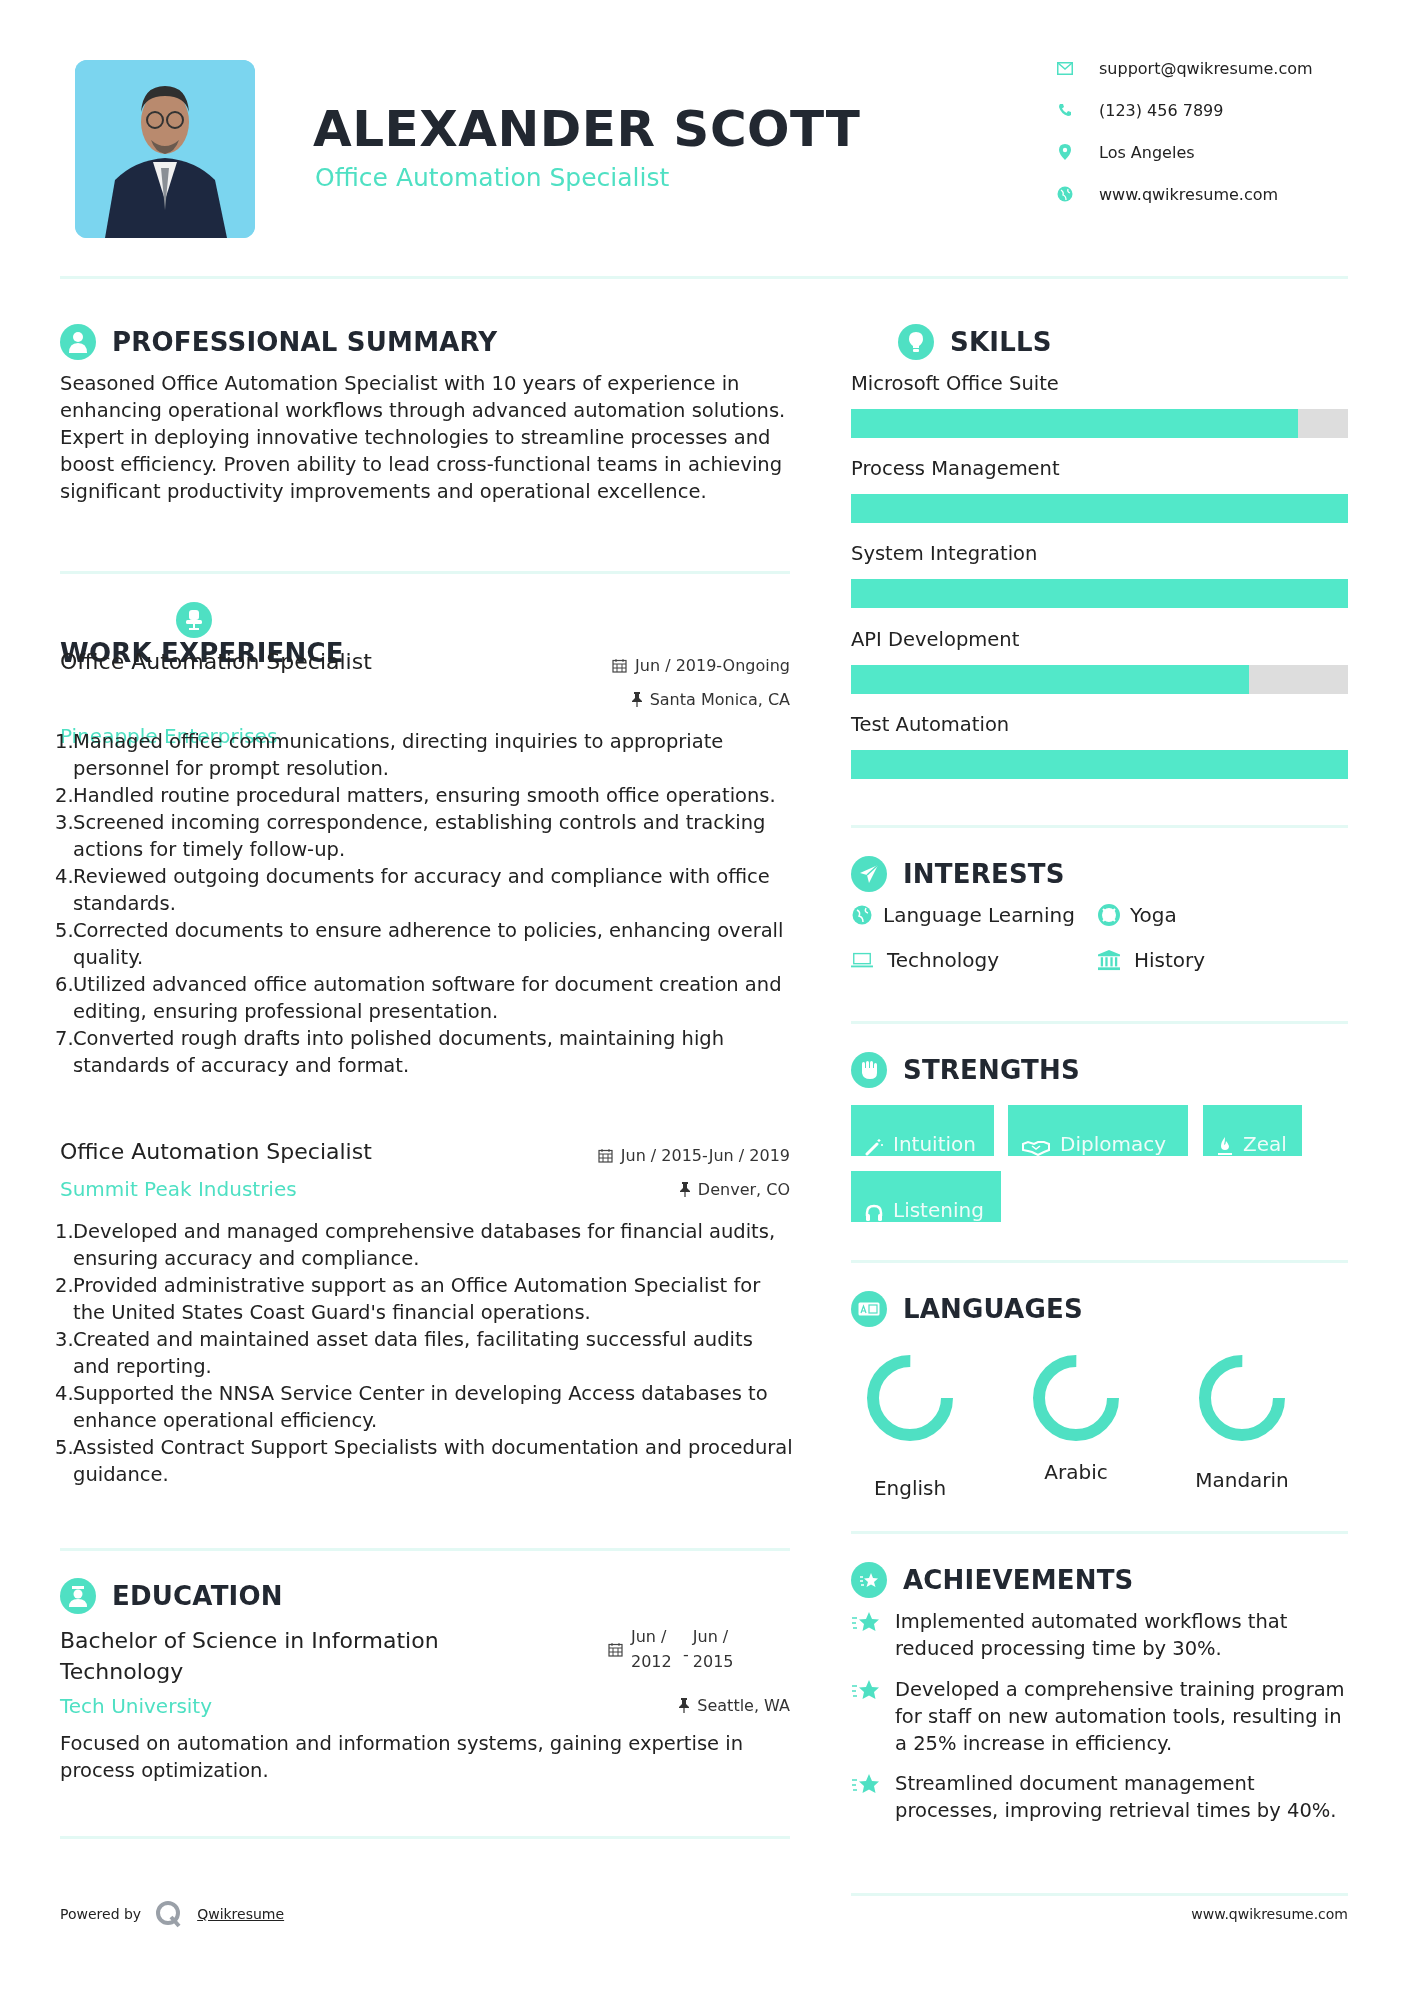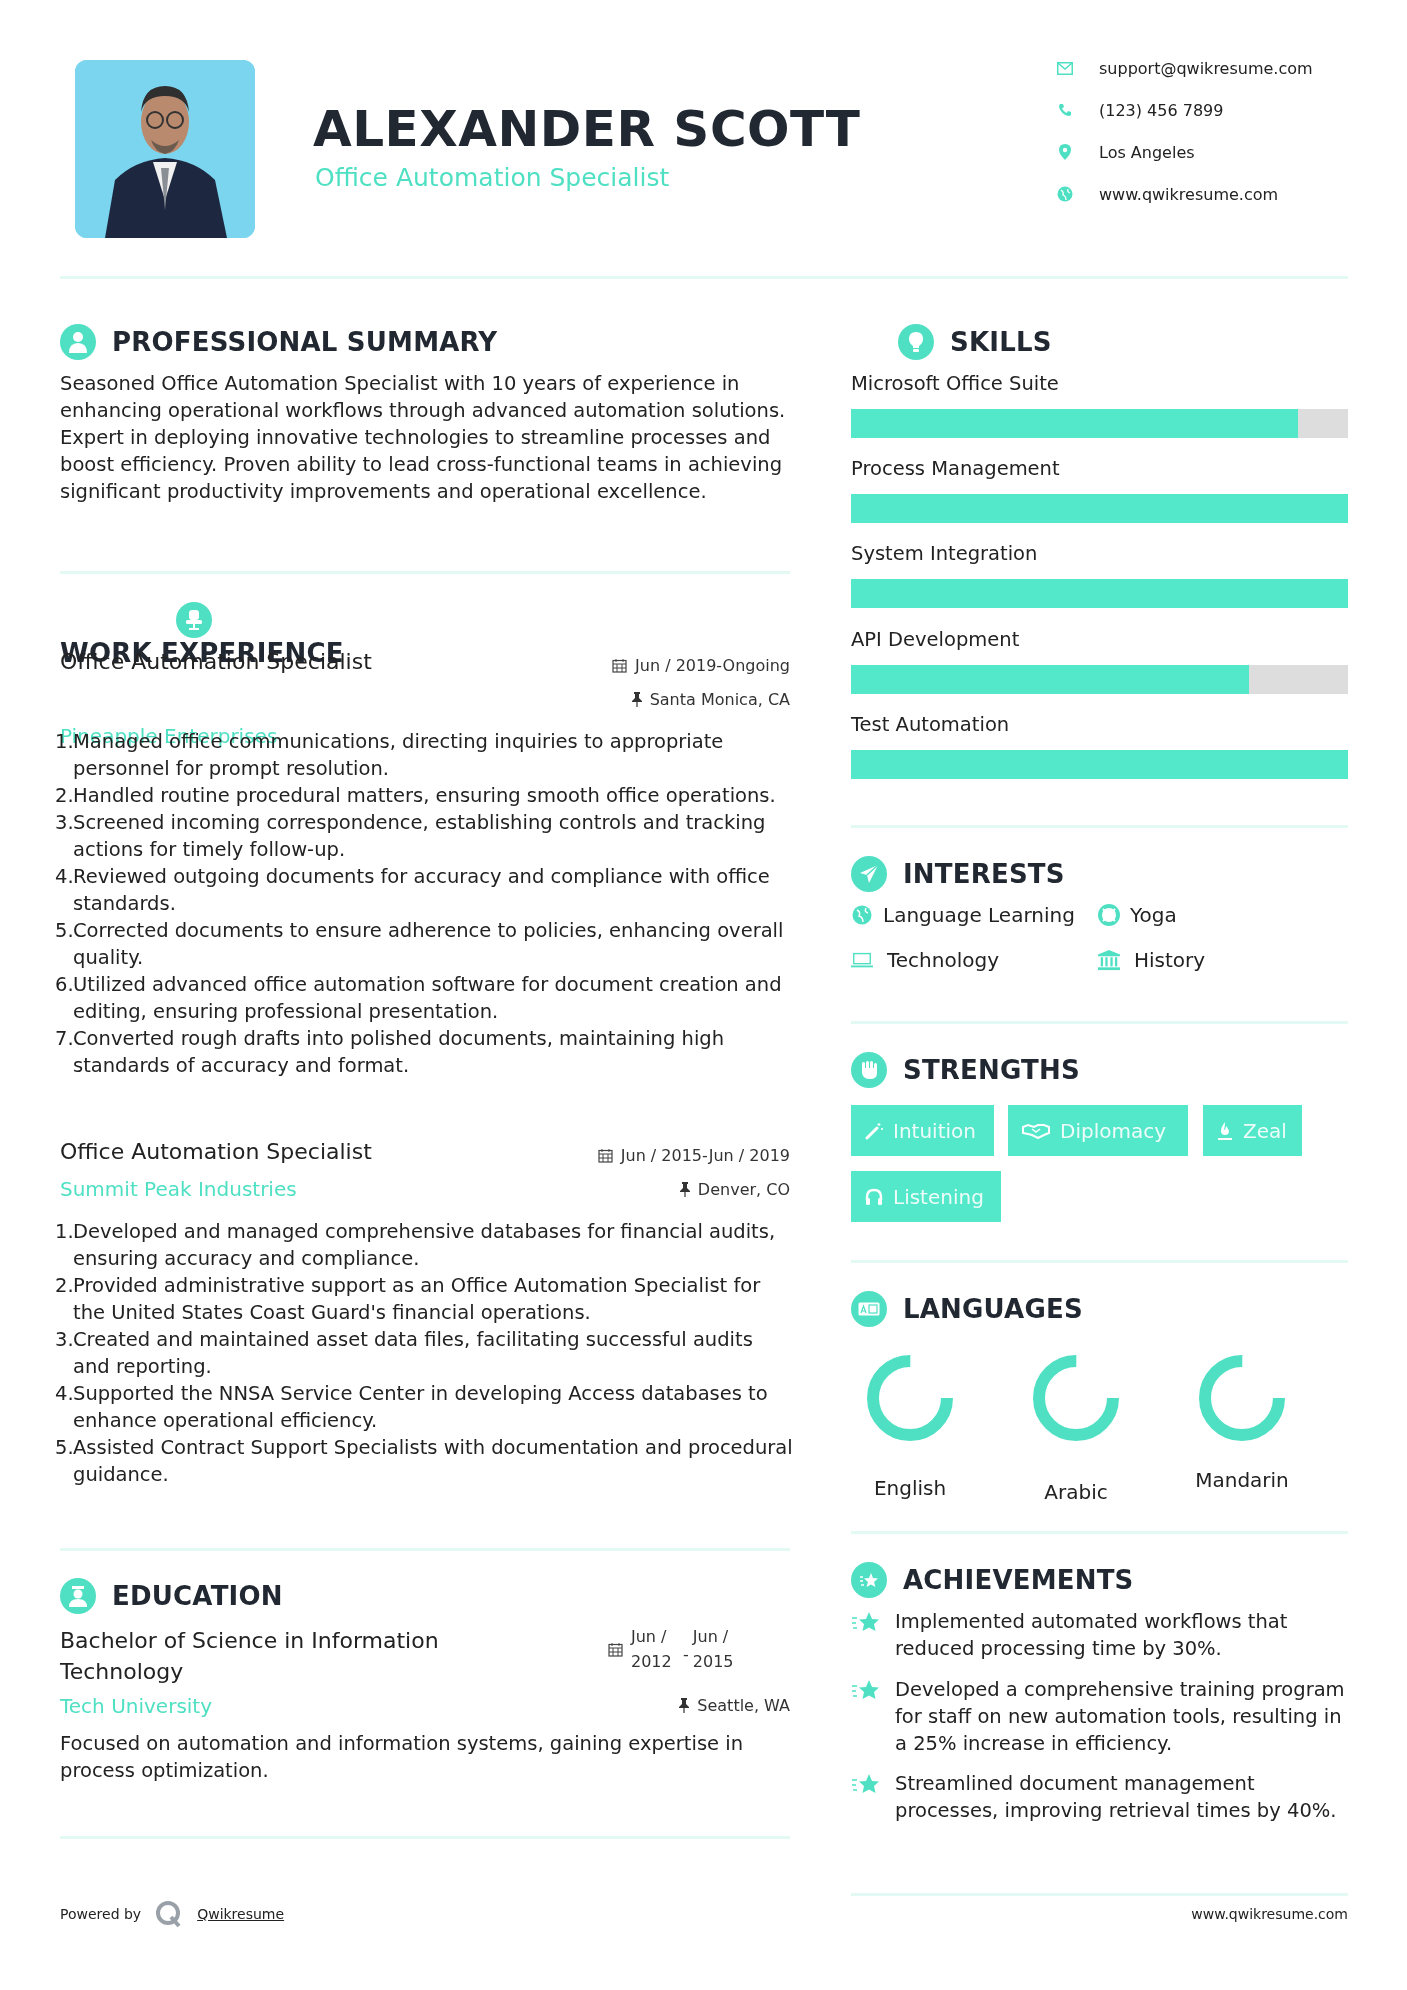--- a/index.html
+++ b/index.html
@@ -30,21 +30,21 @@
   ol.duties li .num { position: absolute; left: 0; top: 0; }
 
   
   .skill-label { font-size: 19.5px; color: #222; white-space: nowrap; }
   .bar { position: absolute; left: 851px; width: 497px; height: 29px; background: #dddddd; }
   .bar .fill { height: 100%; background: #52e8c9; }
 
   .interest { display: flex; align-items: center; font-size: 20px; color: #222; white-space: nowrap; }
   .interest .ii { width: 22px; height: 22px; margin-right: 10px; display: inline-flex; align-items: center; justify-content: center; }
 
-  .chip { position: absolute; height: 51px; background: #52e8c9; color: #eefcf9; font-size: 20px; display: flex; align-items: center; padding: 0 14px; white-space: nowrap; }
+  .chip { position: absolute; height: 51px; background: #52e8c9; color: #eefcf9; font-size: 20px; display: flex; align-items: flex-end; padding: 0 14px; white-space: nowrap; }
   .chip .ci { margin-right: 10px; display: inline-flex; }
 
   .lang { position: absolute; width: 120px; text-align: center; }
   .lang-label { font-size: 20px; color: #222; white-space: nowrap; }
 
   .ach { position: absolute; left: 851px; width: 500px; display: flex; }
   .ach .ai { width: 44px; flex: none; padding-top: 2px; }
   .ach .at { font-size: 19.5px; line-height: 27px; color: #222; }
 
   .footer-left { left: 60px; top: 1900px; display: flex; align-items: center; font-size: 14px; color: #222; }
@@ -390,21 +390,21 @@
 <div class="lang" style="left:850px; top:1348px;">
   <svg width="100" height="100" viewBox="0 0 100 100">
     <circle cx="50" cy="50" r="37" fill="none" stroke="#4fe0c3" stroke-width="12" stroke-dasharray="174.4 232.5" transform="rotate(0 50 50)"></circle>
   </svg>
   <div class="lang-label" style="margin-top:24px;">English</div>
 </div>
 <div class="lang" style="left:1016px; top:1348px;">
   <svg width="100" height="100" viewBox="0 0 100 100">
     <circle cx="50" cy="50" r="37" fill="none" stroke="#4fe0c3" stroke-width="12" stroke-dasharray="174.4 232.5"></circle>
   </svg>
-  <div class="lang-label" style="margin-top:28px;">Arabic</div>
+  <div class="lang-label" style="margin-top:8px;">Arabic</div>
 </div>
 <div class="lang" style="left:1182px; top:1348px;">
   <svg width="100" height="100" viewBox="0 0 100 100">
     <circle cx="50" cy="50" r="37" fill="none" stroke="#4fe0c3" stroke-width="12" stroke-dasharray="174.4 232.5"></circle>
   </svg>
   <div class="lang-label" style="margin-top:16px;">Mandarin</div>
 </div>
 
 <div class="divider" style="left:851px; width:497px; top:1531px;"></div>
 

